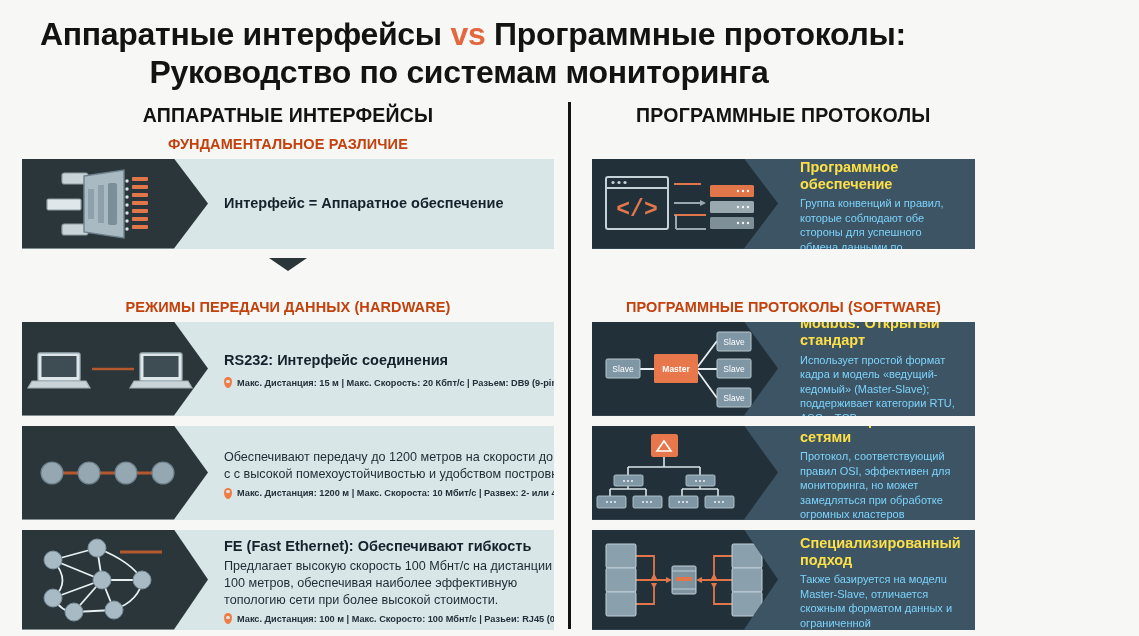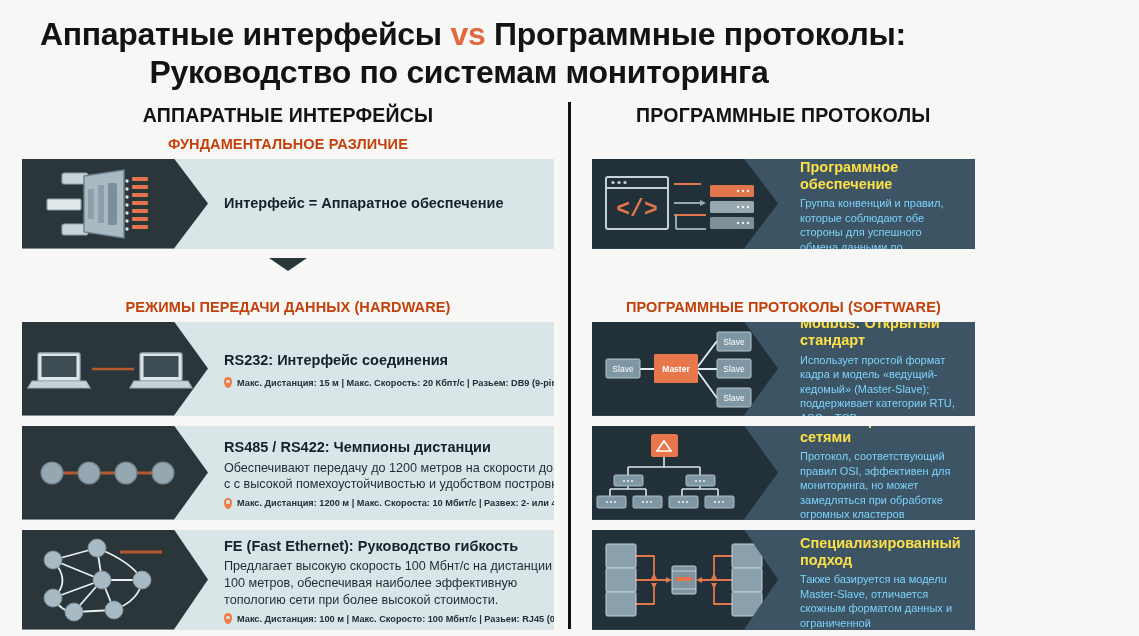--- a/index.html
+++ b/index.html
@@ -227,21 +227,20 @@
         <div class="art">
           <svg width="186" height="94" viewBox="0 0 186 94">
             <line x1="30" y1="47" x2="140" y2="47" stroke="#b4592f" stroke-width="3"></line>
             <circle cx="30" cy="47" r="11" fill="#95a8b2" stroke="#6e818c" stroke-width="1.2"></circle>
             <circle cx="67" cy="47" r="11" fill="#95a8b2" stroke="#6e818c" stroke-width="1.2"></circle>
             <circle cx="104" cy="47" r="11" fill="#95a8b2" stroke="#6e818c" stroke-width="1.2"></circle>
             <circle cx="141" cy="47" r="11" fill="#95a8b2" stroke="#6e818c" stroke-width="1.2"></circle>
           </svg>
         </div>
         <div class="body">
-          <div class="c-title">RS485 / RS422: Чемпионы дистанции</div>
           <div class="c-text">Обеспечивают передачу до 1200 метров на скорости до 10 Мбит/с с высокой помехоустойчивостью и удобством постровния сетей.</div>
           <div class="c-meta">
             <span class="pin"></span>
             <span>Макс. Дистанция: 1200 м | Макс. Скороста: 10 Мбит/с | Развех: 2- или 4-контаятный</span>
           </div>
         </div>
       </div>
 
       <div class="card card-left tall">
         <div class="art">
@@ -266,21 +265,21 @@
                 <circle cx="75" cy="18" r="9"></circle>
               <circle cx="31" cy="68" r="9"></circle>
                 <circle cx="80" cy="50" r="9"></circle>
               <circle cx="120" cy="50" r="9"></circle>
                 <circle cx="52" cy="82" r="9"></circle>
               <circle cx="92" cy="80" r="9"></circle>
             </g>
           </svg>
         </div>
         <div class="body">
-          <div class="c-title">FE (Fast Ethernet): Руководство гибкость</div>
+          <div class="c-title">FE (Fast Ethernet): Обеспечивают гибкость</div>
           <div class="c-text">Предлагает высокую скорость 100 Мбнт/с на дистанции до 100 метров, обеспечивая наиболее эффективную топологию сети при более высокой стоимости.</div>
           <div class="c-meta">
             <span class="pin"></span>
             <span>Макс. Дистанция: 100 м | Макс. Скоросто: 100 Мбнт/с | Разьеи: RJ45 (0-pin)</span>
           </div>
         </div>
       </div>
     </div>
 
     <div class="col col-right">

